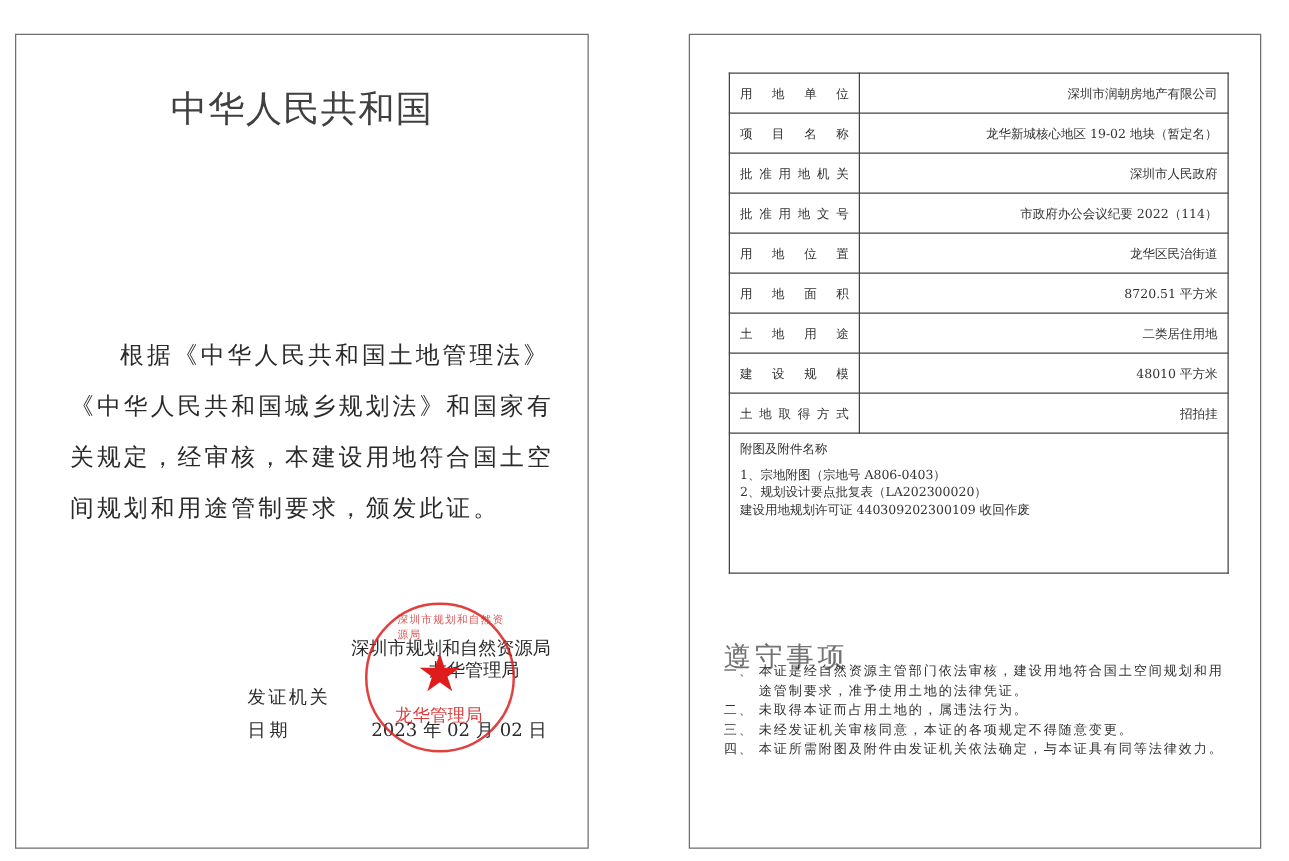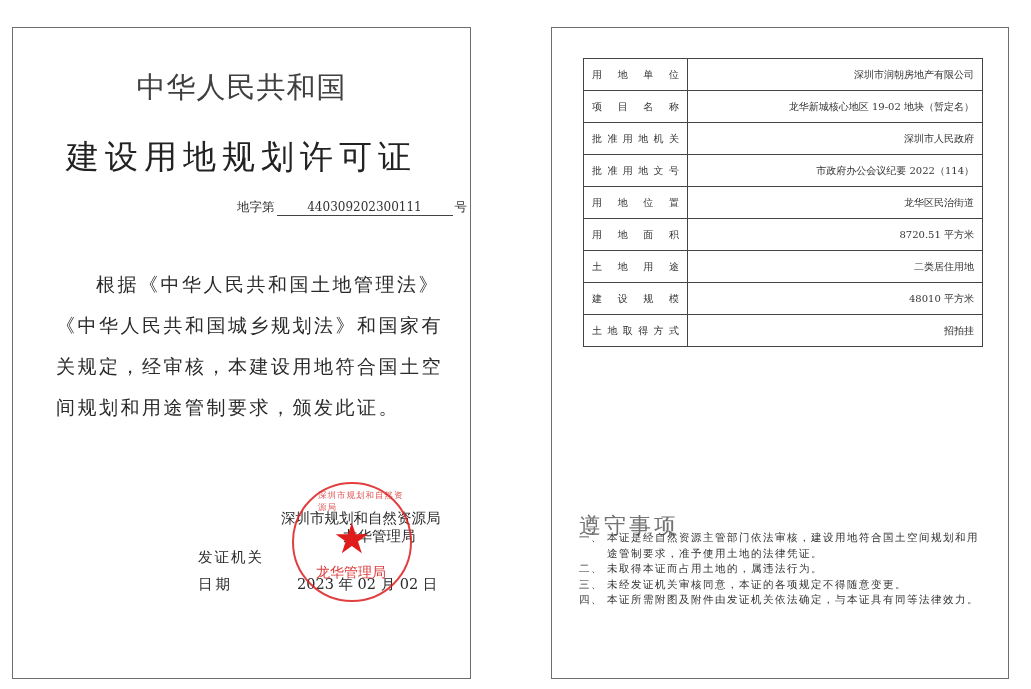--- a/index.html
+++ b/index.html
@@ -52,26 +52,20 @@
   .rules { left:27px; top:502px; width:400px; font-size:10.5px; line-height:15.5px; white-space:normal; color:#333; letter-spacing:1.5px; }
   .rules .item { display:flex; }
   .rules .num { flex:0 0 auto; width:28px; }
   .rules .txt { flex:1; }
 </style>
 </head>
 <body>
 
 <div id="page-left" class="page">
   <div class="abs country">中华人民共和国</div>
-  <div class="abs title">建设用地规划许可证</div>
-  <div class="abs cert-no">
-    <span>地字第</span>
-    <span class="underline">440309202300111</span>
-    <span>号</span>
-  </div>
   <div class="abs body-text"><span class="indent"></span><span>根据《中华人民共和国土地管理法》《中华人民共和国城乡规划法》和国家有关规定，经审核，本建设用地符合国土空间规划和用途管制要求，颁发此证。</span></div>
 
   <div class="abs label-issuer">发证机关</div>
   <div class="abs issuer-1">深圳市规划和自然资源局</div>
   <div class="abs issuer-2">龙华管理局</div>
   <div class="abs label-date">日期</div>
   <div class="abs date-val">2023 年 02 月 02 日</div>
 
   <div class="seal">
     <div class="seal-ring" style="font-size:8.5px;">深圳市规划和自然资源局</div>
@@ -181,20 +175,28 @@
               <i style="font-style: normal;">土</i>
               <i style="font-style: normal;">地</i>
               <i style="font-style: normal;">取</i>
               <i style="font-style: normal;">得</i>
               <i style="font-style: normal;">方</i>
               <i style="font-style: normal;">式</i>
             </span>
           </td>
         <td class="v">招拍挂</td>
       </tr>
+      <tr>
+        <td colspan="2" class="attach">
+          <div class="head">附图及附件名称</div>
+          <div>1、宗地附图（宗地号 A806-0403）</div>
+          <div>2、规划设计要点批复表（LA202300020）</div>
+          <div>建设用地规划许可证 440309202300109 收回作废</div>
+        </td>
+      </tr>
     </tbody>
   </table>
 
   <div class="abs rules-title">遵守事项</div>
   <div class="abs rules">
     <div class="item">
       <span class="num">一、</span>
       <span class="txt">本证是经自然资源主管部门依法审核，建设用地符合国土空间规划和用途管制要求，准予使用土地的法律凭证。</span>
     </div>
     <div class="item">

